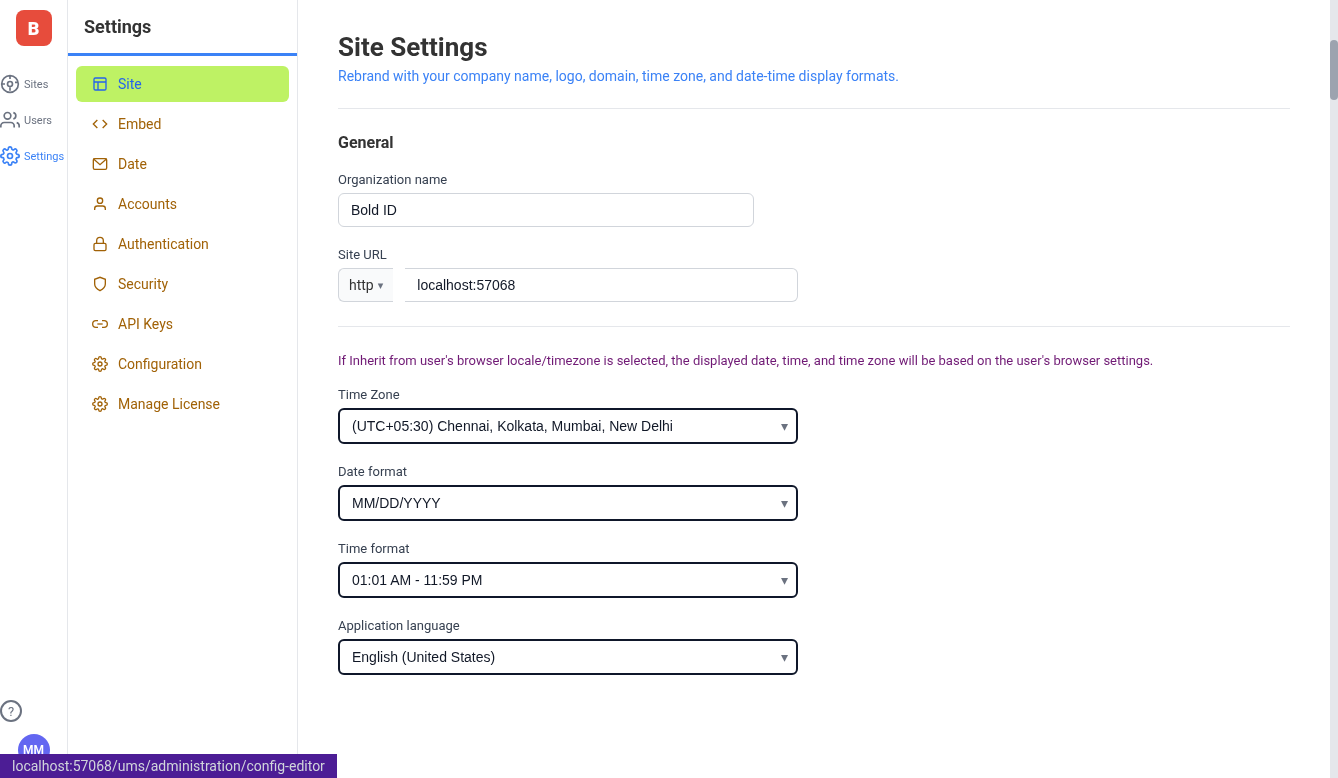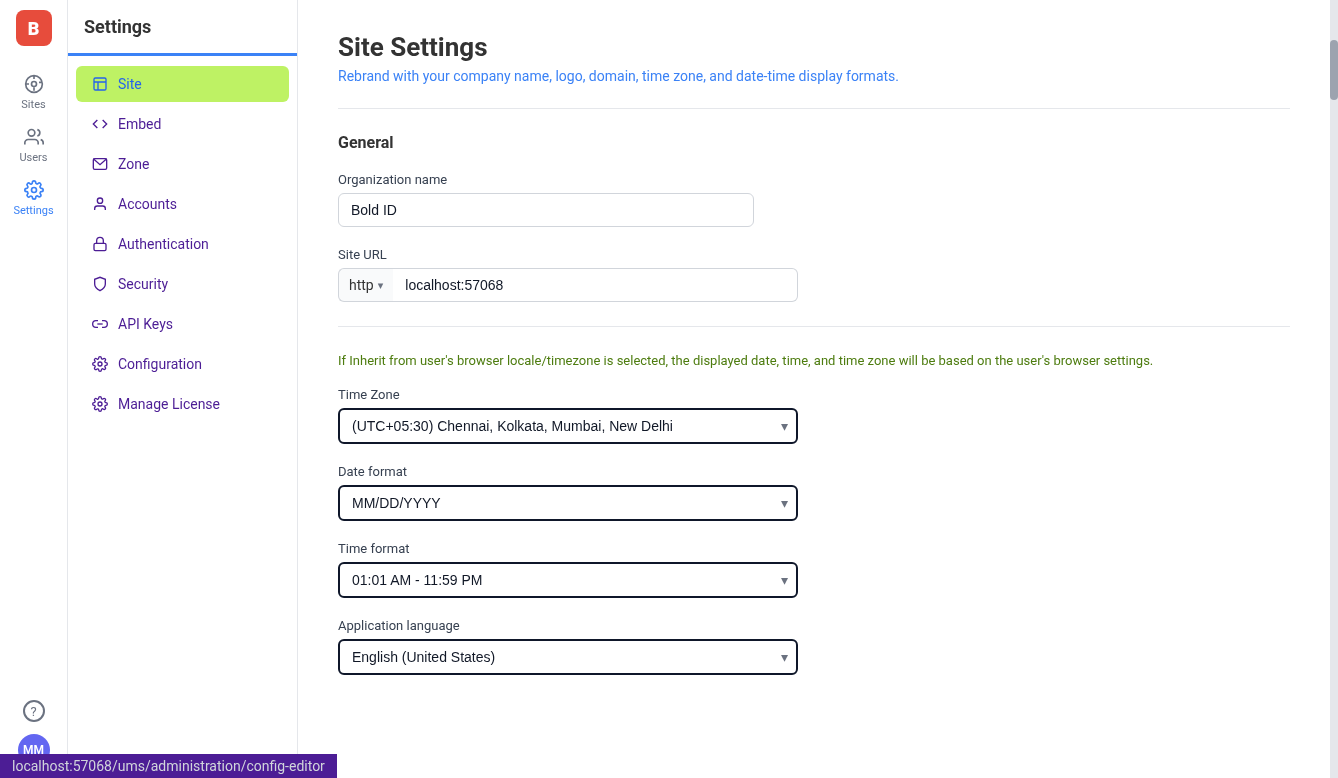--- a/index.html
+++ b/index.html
@@ -19,21 +19,21 @@
     .logo-btn {
       width: 36px; height: 36px;
       background: #e74c3c;
       border-radius: 8px;
       display: flex; align-items: center; justify-content: center;
       color: white; font-weight: 900; font-size: 18px;
       margin-bottom: 20px;
       cursor: pointer;
     }
     .nav-icon-item {
-      display: flex; flex-direction: column; align-items: center;
+      display: flex; flex-direction: row; align-items: center;
       padding: 8px 0; width: 100%; cursor: pointer;
       color: #6b7280; font-size: 11px; gap: 4px;
     }
     .nav-icon-item.active { color: #3b82f6; }
     .nav-icon-item svg { width: 20px; height: 20px; }
     .nav-icon-bottom { margin-top: auto; }
     .avatar-circle {
       width: 32px; height: 32px; border-radius: 50%;
       background: #6366f1; color: white;
       display: flex; align-items: center; justify-content: center;
@@ -54,21 +54,21 @@
     .sidebar-title {
       font-size: 18px; font-weight: 700;
       padding: 0 16px 16px;
       border-bottom: 3px solid #3b82f6;
       margin-bottom: 8px;
     }
     .sidebar-item {
       display: flex; align-items: center; gap: 10px;
       padding: 10px 16px;
       cursor: pointer; border-radius: 6px; margin: 2px 8px;
-      color: #4c1d95; font-size: 14px;
+      color: #a16207; font-size: 14px;
     }
     .sidebar-item.active { background: #bef264; color: #2563eb; }
     .sidebar-item svg { width: 16px; height: 16px; flex-shrink: 0; }
 
     
     .main-content {
       flex: 1;
       background: #fff;
       overflow-y: auto;
       padding: 32px 40px;
@@ -87,21 +87,21 @@
     .form-group { margin-bottom: 20px; }
     .form-label { font-size: 13px; color: #374151; margin-bottom: 6px; display: block; }
 
     .text-input {
       width: 416px; padding: 8px 12px;
       border: 1px solid #d1d5db; border-radius: 6px;
       font-size: 14px; color: #111827;
       outline: none;
     }
 
-    .url-group { display: flex; align-items: center; gap: 0; width: 460px; }
+    .url-group { display: flex; align-items: center; gap: 12px; width: 460px; }
     .url-protocol {
       border: 1px solid #d1d5db; border-right: none;
       border-radius: 6px 0 0 6px;
       padding: 8px 10px;
       background: #f9fafb;
       font-size: 14px;
       display: flex; align-items: center; gap: 4px;
       cursor: pointer; white-space: nowrap;
     }
     .url-host {
@@ -116,21 +116,21 @@
       width: 100%; padding: 8px 36px 8px 12px;
       border: 2px solid #0f172a; border-radius: 6px;
       font-size: 14px; color: #111827;
       appearance: none; background: #fff; cursor: pointer; outline: none;
     }
     .select-arrow {
       position: absolute; right: 10px; top: 50%; transform: translateY(-50%);
       pointer-events: none; color: #6b7280;
     }
 
-    .display-note { font-size: 13px; color: #4d7c0f; margin-bottom: 16px; line-height: 1.5; }
+    .display-note { font-size: 13px; color: #701a75; margin-bottom: 16px; line-height: 1.5; }
 
     
     .main-content::-webkit-scrollbar { width: 8px; }
     .main-content::-webkit-scrollbar-thumb { background: #d1d5db; border-radius: 4px; }
 
     
     .status-bar {
       position: fixed; bottom: 0; left: 0;
       background: #4c1d95; color: #d1d5db;
       font-size: 14px; padding: 4px 12px;
@@ -199,21 +199,21 @@
         <polyline points="8 6 2 12 8 18"></polyline>
       </svg>
     <span>Embed</span>
   </div>
 
   <div class="sidebar-item">
     <svg viewBox="0 0 24 24" fill="none" stroke="currentColor" stroke-width="2">
         <rect x="2" y="4" width="20" height="16" rx="2"></rect>
         <polyline points="2,4 12,13 22,4"></polyline>
       </svg>
-    <span>Zone</span>
+    <span>Date</span>
   </div>
 
   <div class="sidebar-item">
     <svg viewBox="0 0 24 24" fill="none" stroke="currentColor" stroke-width="2">
         <path d="M20 21v-2a4 4 0 00-4-4H8a4 4 0 00-4 4v2"></path>
         <circle cx="12" cy="7" r="4"></circle>
       </svg>
     <span>Accounts</span>
   </div>
 

